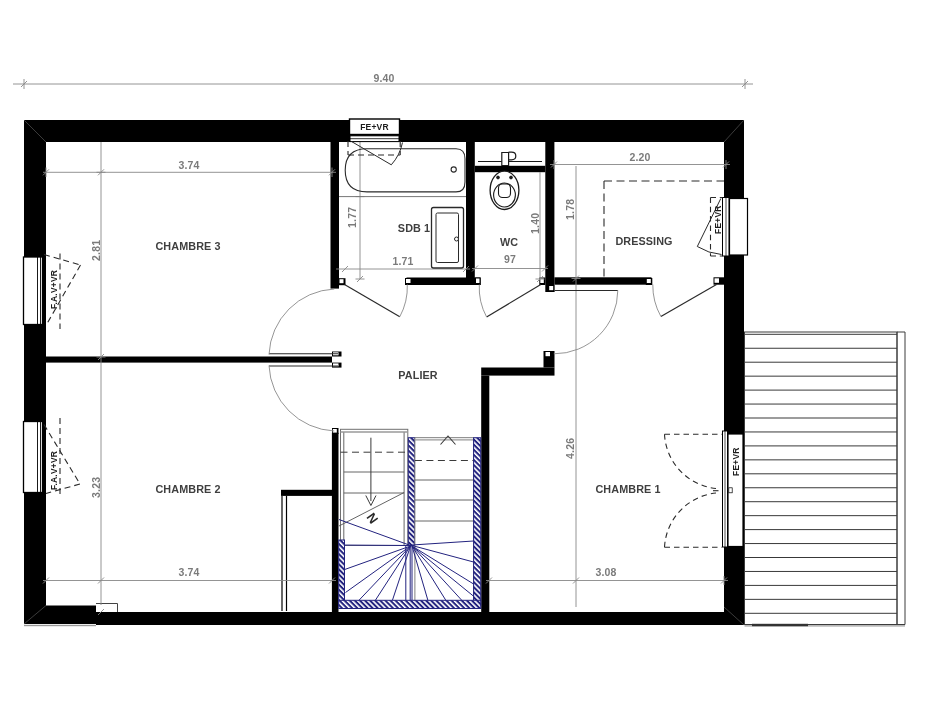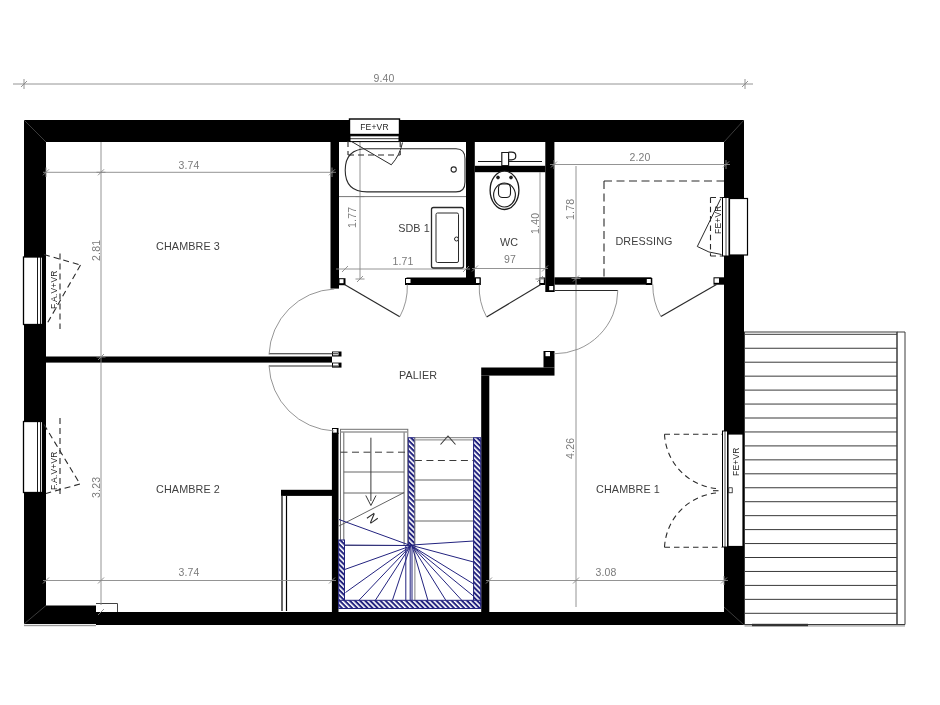--- a/index.html
+++ b/index.html
@@ -1,16 +1,16 @@
 <!DOCTYPE html>
 <html><head>
 <meta charset="utf-8">
 <style>
 html,body{margin:0;padding:0;background:#fff;}
-#plan{width:940px;height:705px;position:relative;}
+#plan{width:940px;height:705px;position:relative;font-weight:bold;}
 text{font-family:"Liberation Sans",sans-serif;}
 .rl{font-size:10.8px;fill:#3f3f3f;letter-spacing:0.1px;}
 .dm{font-size:10.5px;fill:#7b7b7b;letter-spacing:0.2px;}
 .wl{font-size:8.5px;fill:#1c1c1c;letter-spacing:0.2px;}
 </style>
 </head>
 <body>
 <div id="plan">
 <svg width="940" height="705" viewBox="0 0 940 705">
 <defs>

